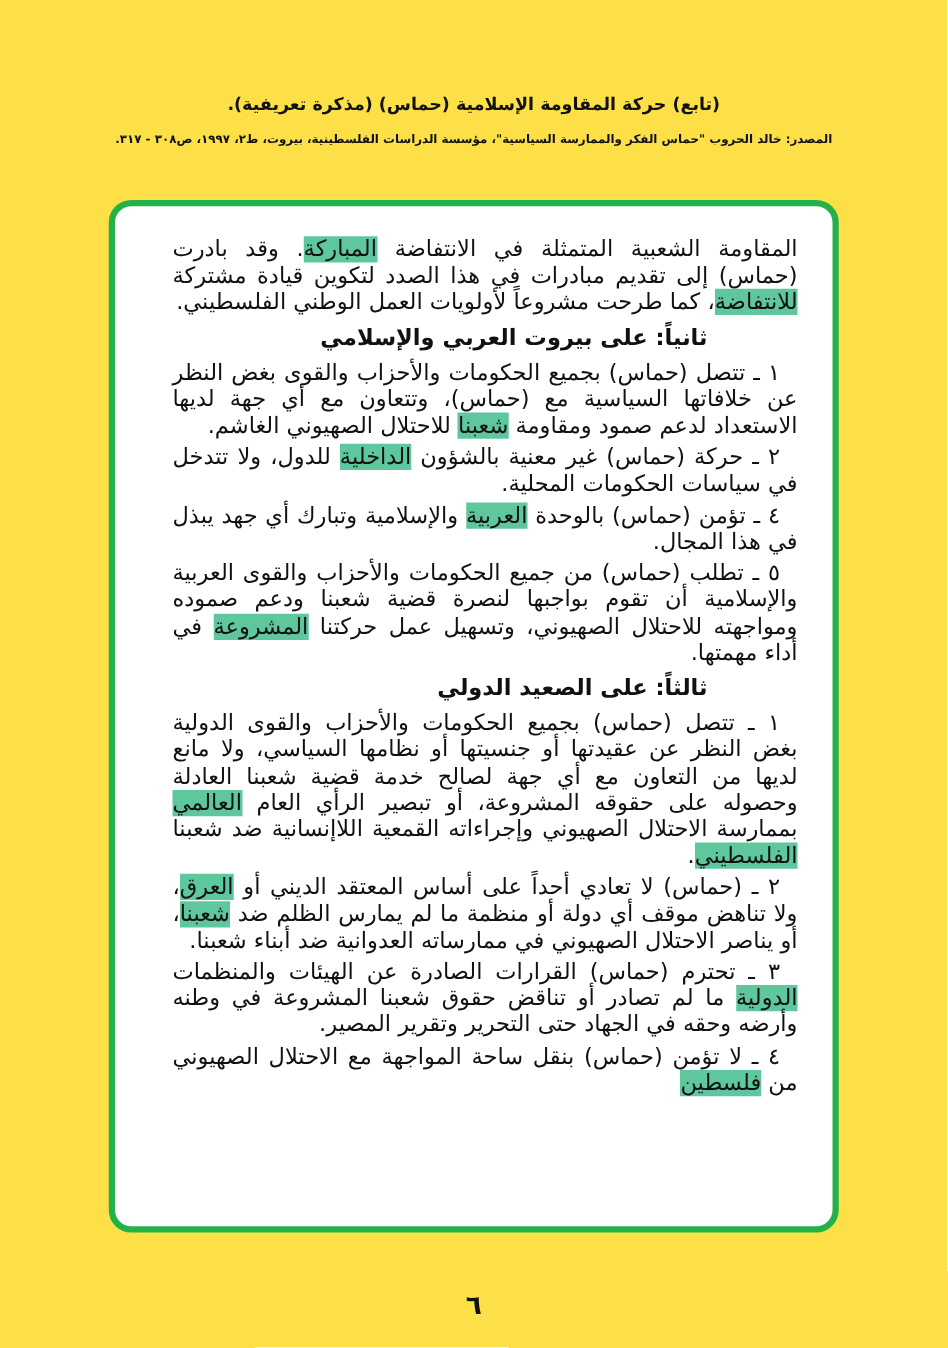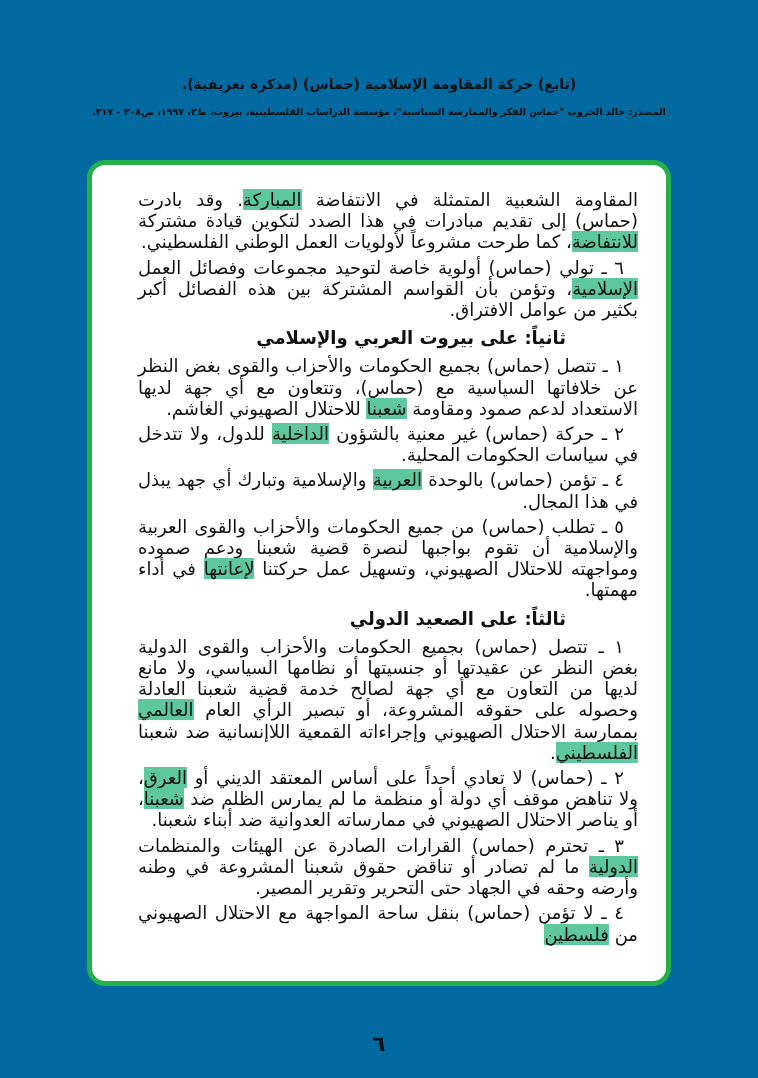--- a/index.html
+++ b/index.html
@@ -8,21 +8,21 @@
     --ink:#111111;
   }
   *{box-sizing:border-box;}
   html,body{margin:0;padding:0;background:#ffffff;}
   body{
     width:758px;height:1078px;overflow:hidden;
     font-family:"DejaVu Sans", sans-serif;
     color:var(--ink);
   }
   .sheet{
-    position:relative;width:758px;height:1078px;background:#0369a1;direction:rtl;
+    position:relative;width:758px;height:1078px;background:#fde047;direction:rtl;
   }
   .doc-header{position:absolute;top:0;left:0;right:0;}
   .doc-title{
     position:absolute;top:76px;left:0;right:0;margin:0;
     text-align:center;font-size:14px;font-weight:bold;color:var(--ink);
   }
   .doc-source{
     position:absolute;top:106px;left:20px;right:20px;margin:0;
     text-align:center;font-size:9.5px;font-weight:bold;color:var(--ink);
   }
@@ -57,26 +57,25 @@
 <div class="sheet">
 
   <header class="doc-header">
     <h1 class="doc-title">(تابع) حركة المقاومة الإسلامية (حماس) (مذكرة تعريفية).</h1>
     <p class="doc-source">المصدر: خالد الحروب "حماس الفكر والممارسة السياسية"، مؤسسة الدراسات الفلسطينية، بيروت، ط٢، ١٩٩٧، ص٣٠٨ - ٣١٧.</p>
   </header>
 
   <section class="green-box">
     <div id="content" class="content">
         <p class="para no-indent">المقاومة الشعبية المتمثلة في الانتفاضة <span class="hl">المباركة</span>. وقد بادرت (حماس) إلى تقديم مبادرات في هذا الصدد لتكوين قيادة مشتركة <span class="hl">للانتفاضة</span>، كما طرحت مشروعاً لأولويات العمل الوطني الفلسطيني.</p>
-        <p class="para">٦ ـ تولي (حماس) أولوية خاصة لتوحيد مجموعات وفصائل العمل <span class="hl">الإسلامية</span>، وتؤمن بأن القواسم المشتركة بين هذه الفصائل أكبر بكثير من عوامل الافتراق.</p>
         <p class="heading">ثانياً: على بيروت العربي والإسلامي</p>
         <p class="para">١ ـ تتصل (حماس) بجميع الحكومات والأحزاب والقوى بغض النظر عن خلافاتها السياسية مع (حماس)، وتتعاون مع أي جهة لديها الاستعداد لدعم صمود ومقاومة <span class="hl">شعبنا</span> للاحتلال الصهيوني الغاشم.</p>
         <p class="para">٢ ـ حركة (حماس) غير معنية بالشؤون <span class="hl">الداخلية</span> للدول، ولا تتدخل في سياسات الحكومات المحلية.</p>
         <p class="para">٤ ـ تؤمن (حماس) بالوحدة <span class="hl">العربية</span> والإسلامية وتبارك أي جهد يبذل في هذا المجال.</p>
-        <p class="para">٥ ـ تطلب (حماس) من جميع الحكومات والأحزاب والقوى العربية والإسلامية أن تقوم بواجبها لنصرة قضية شعبنا ودعم صموده ومواجهته للاحتلال الصهيوني، وتسهيل عمل حركتنا <span class="hl">لإعانتها</span> في أداء مهمتها.</p>
+        <p class="para">٥ ـ تطلب (حماس) من جميع الحكومات والأحزاب والقوى العربية والإسلامية أن تقوم بواجبها لنصرة قضية شعبنا ودعم صموده ومواجهته للاحتلال الصهيوني، وتسهيل عمل حركتنا <span class="hl">المشروعة</span> في أداء مهمتها.</p>
         <p class="heading">ثالثاً: على الصعيد الدولي</p>
         <p class="para">١ ـ تتصل (حماس) بجميع الحكومات والأحزاب والقوى الدولية بغض النظر عن عقيدتها أو جنسيتها أو نظامها السياسي، ولا مانع لديها من التعاون مع أي جهة لصالح خدمة قضية شعبنا العادلة وحصوله على حقوقه المشروعة، أو تبصير الرأي العام <span class="hl">العالمي</span> بممارسة الاحتلال الصهيوني وإجراءاته القمعية اللاإنسانية ضد شعبنا <span class="hl">الفلسطيني</span>.</p>
         <p class="para">٢ ـ (حماس) لا تعادي أحداً على أساس المعتقد الديني أو <span class="hl">العرق</span>، ولا تناهض موقف أي دولة أو منظمة ما لم يمارس الظلم ضد <span class="hl">شعبنا</span>، أو يناصر الاحتلال الصهيوني في ممارساته العدوانية ضد أبناء شعبنا.</p>
         <p class="para">٣ ـ تحترم (حماس) القرارات الصادرة عن الهيئات والمنظمات <span class="hl">الدولية</span> ما لم تصادر أو تناقض حقوق شعبنا المشروعة في وطنه وأرضه وحقه في الجهاد حتى التحرير وتقرير المصير.</p>
         <p class="para">٤ ـ لا تؤمن (حماس) بنقل ساحة المواجهة مع الاحتلال الصهيوني من <span class="hl">فلسطين</span></p>
       </div>
   </section>
 
   <footer class="page-footer">
     <span class="page-number">٦</span>

